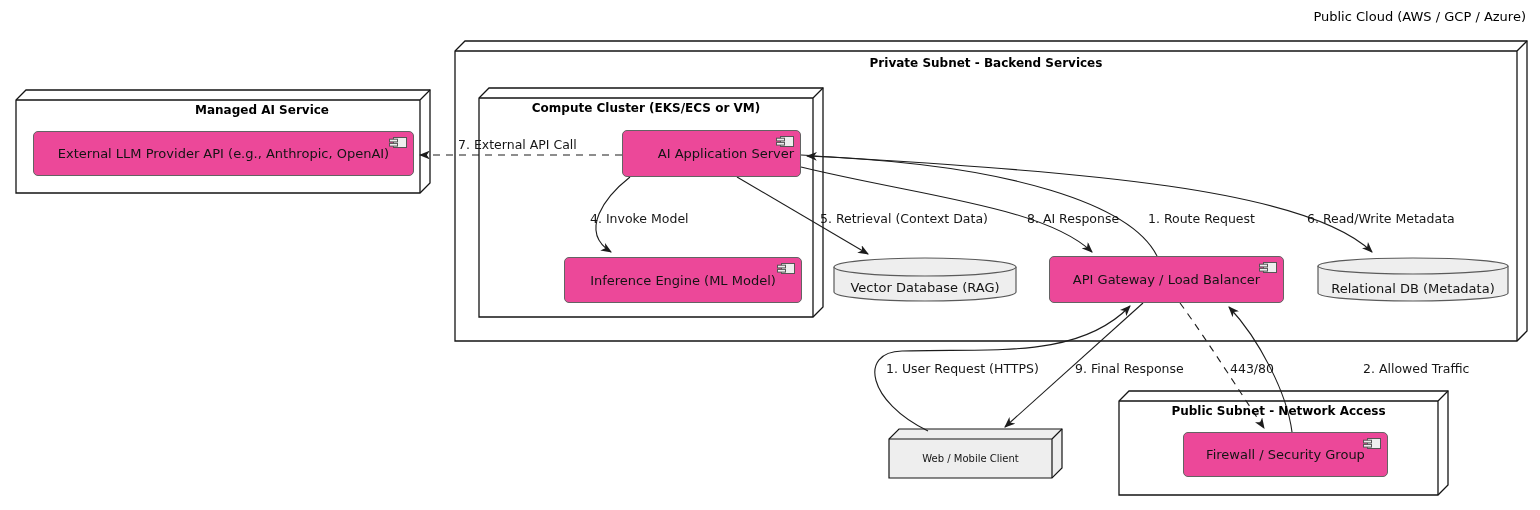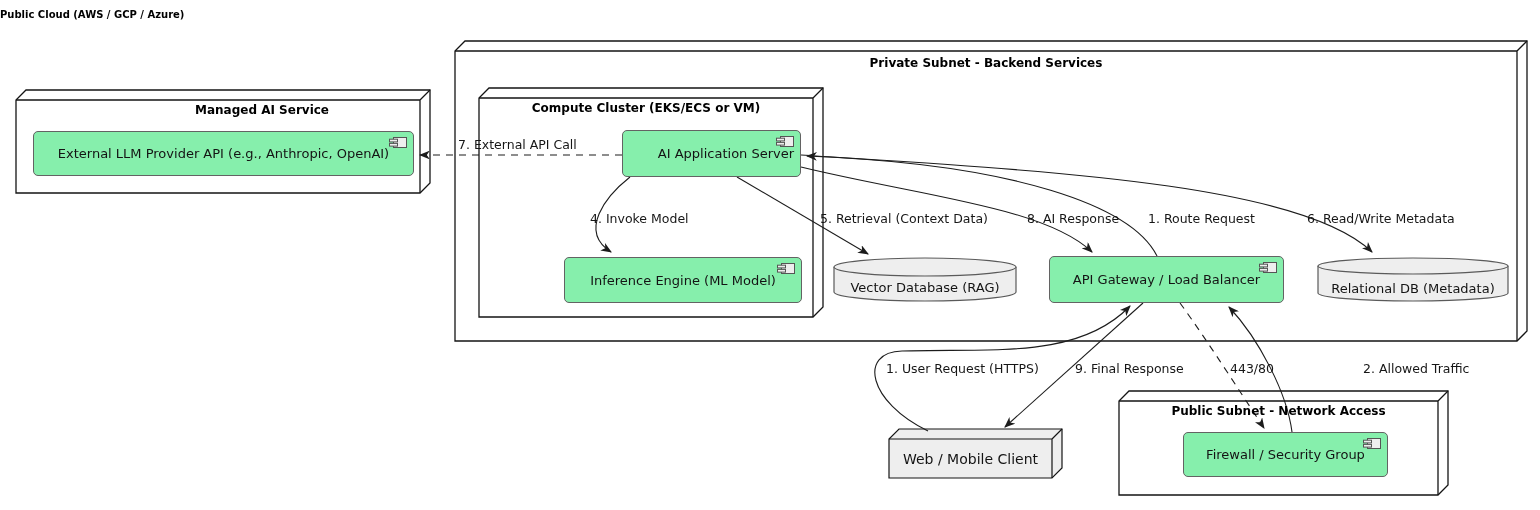--- a/index.html
+++ b/index.html
@@ -4,38 +4,38 @@
 <style>
   html,body{margin:0;padding:0;background:#ffffff;}
   #canvas{
     position:relative;width:1540px;height:510px;background:#ffffff;
     font-family:"DejaVu Sans","Liberation Sans",sans-serif;color:#111;
     overflow:hidden;
   }
   #shapes{position:absolute;left:0;top:0;}
   .abs{position:absolute;}
   .diagram-title{
-    left:0;top:9px;width:1526px;text-align:left;
-    font-size:10px;font-weight:bold;color:#000;white-space:nowrap;
+    left:0;top:9px;width:1526px;text-align:right;
+    font-size:13px;font-weight:normal;color:#000;white-space:nowrap;
   }
   .node-title{
     text-align:center;font-size:12px;font-weight:bold;color:#000;white-space:nowrap;
   }
   .component{
-    position:absolute;background:#86efac;border:1px solid #636363;border-radius:5px;
+    position:absolute;background:#ec4899;border:1px solid #636363;border-radius:5px;
     display:flex;align-items:center;justify-content:center;
     font-size:13px;color:#141414;box-sizing:border-box;white-space:nowrap;
   }
   .comp-icon{position:absolute;top:4px;right:5px;width:20px;height:13px;}
   .db-label{
     position:absolute;text-align:center;font-size:13px;color:#141414;white-space:nowrap;
   }
   .node-label{
     position:absolute;display:flex;align-items:center;justify-content:center;
-    font-size:14px;color:#141414;white-space:nowrap;
+    font-size:10px;color:#141414;white-space:nowrap;
   }
   .edge-label{
     position:absolute;font-size:12.5px;color:#161616;white-space:nowrap;
   }
 </style>
 </head>
 <body>
 
 <div id="canvas">
 

